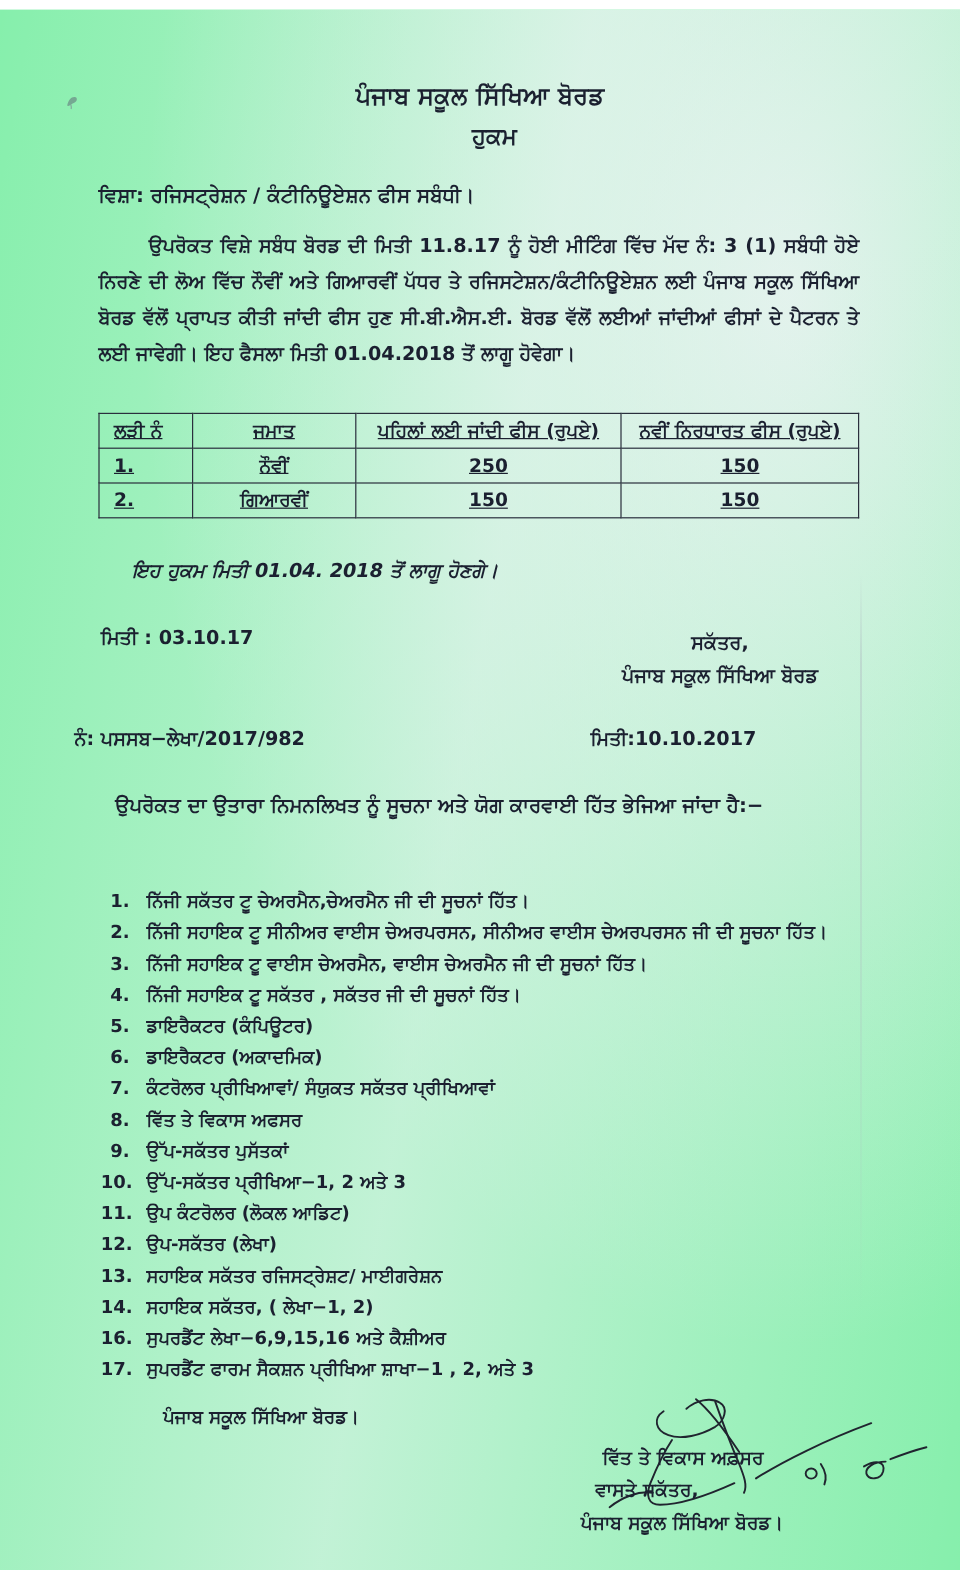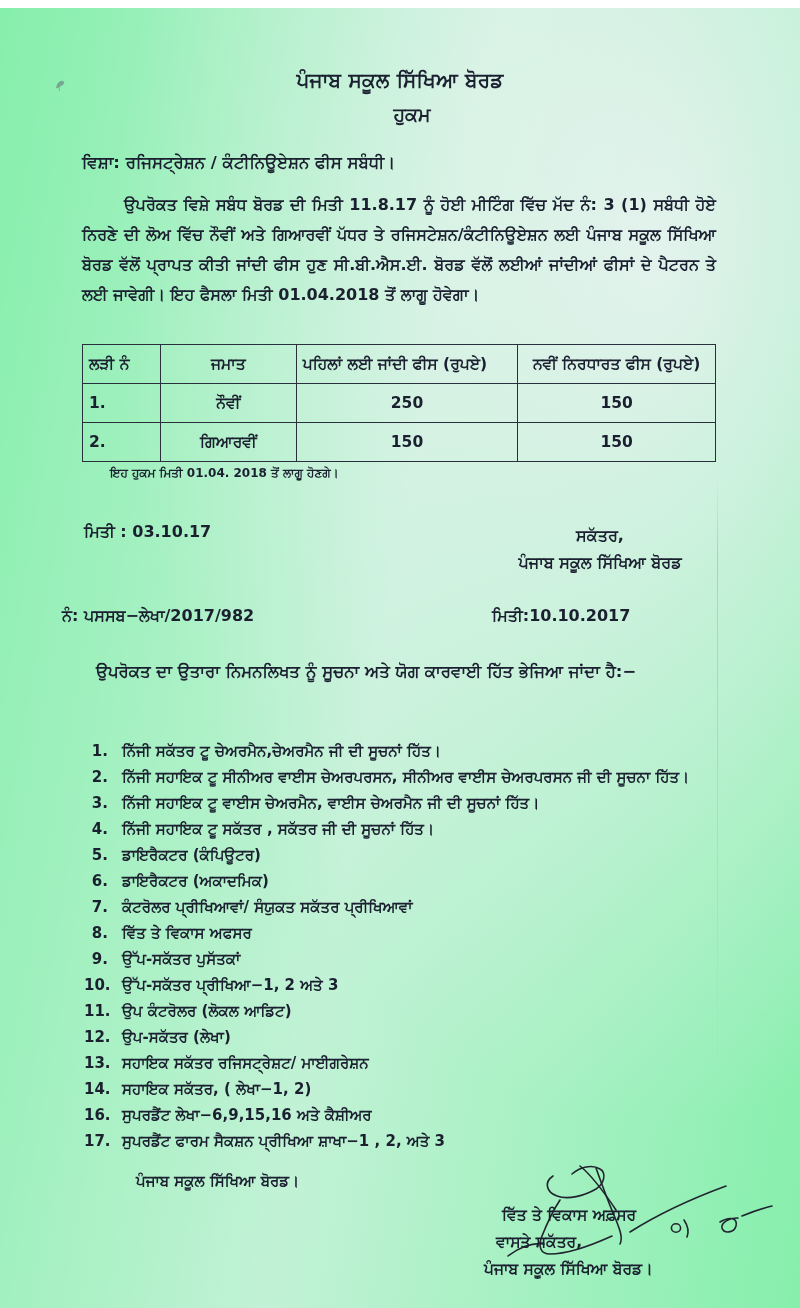--- a/index.html
+++ b/index.html
@@ -97,41 +97,43 @@
     position: absolute;
     top: 336px;
     left: 82px;
     width: 634px;
     border-collapse: collapse;
     font-size: 15.5px;
     font-weight: 700;
   }
   .fee-table th, .fee-table td {
     border: 1.3px solid #2a2f3d;
-    padding: 3px 6px;
-    height: 39px;
+    padding: 3px 12px;
+    height: 29px;
     box-sizing: border-box;
+    text-decoration: underline;
   }
   .fee-table th { font-weight: 700; }
   .col-sr     { width: 78px;  text-align: left;   padding-left: 9px; }
   .col-class  { width: 136px; text-align: center; }
-  .col-old    { width: 222px; text-align: left; }
+  .col-old    { width: 222px; text-align: center; }
   .col-new    { width: 198px; text-align: center; }
   .fee-table td.col-sr    { text-align: left; }
   .fee-table td.col-class { text-align: center; }
   .fee-table td.num       { text-align: center; font-weight: 600; }
 
   
   .effect-line {
     position: absolute;
     top: 458px;
     left: 110px;
-    font-size: 12px;
-    font-weight: 700;
-    white-space: nowrap;
+    font-size: 16px;
+    font-weight: 700;
+    white-space: nowrap;
+    font-style: italic;
   }
 
   
   .date-left {
     position: absolute;
     top: 514px;
     left: 84px;
     font-size: 16px;
     font-weight: 700;
     white-space: nowrap;

